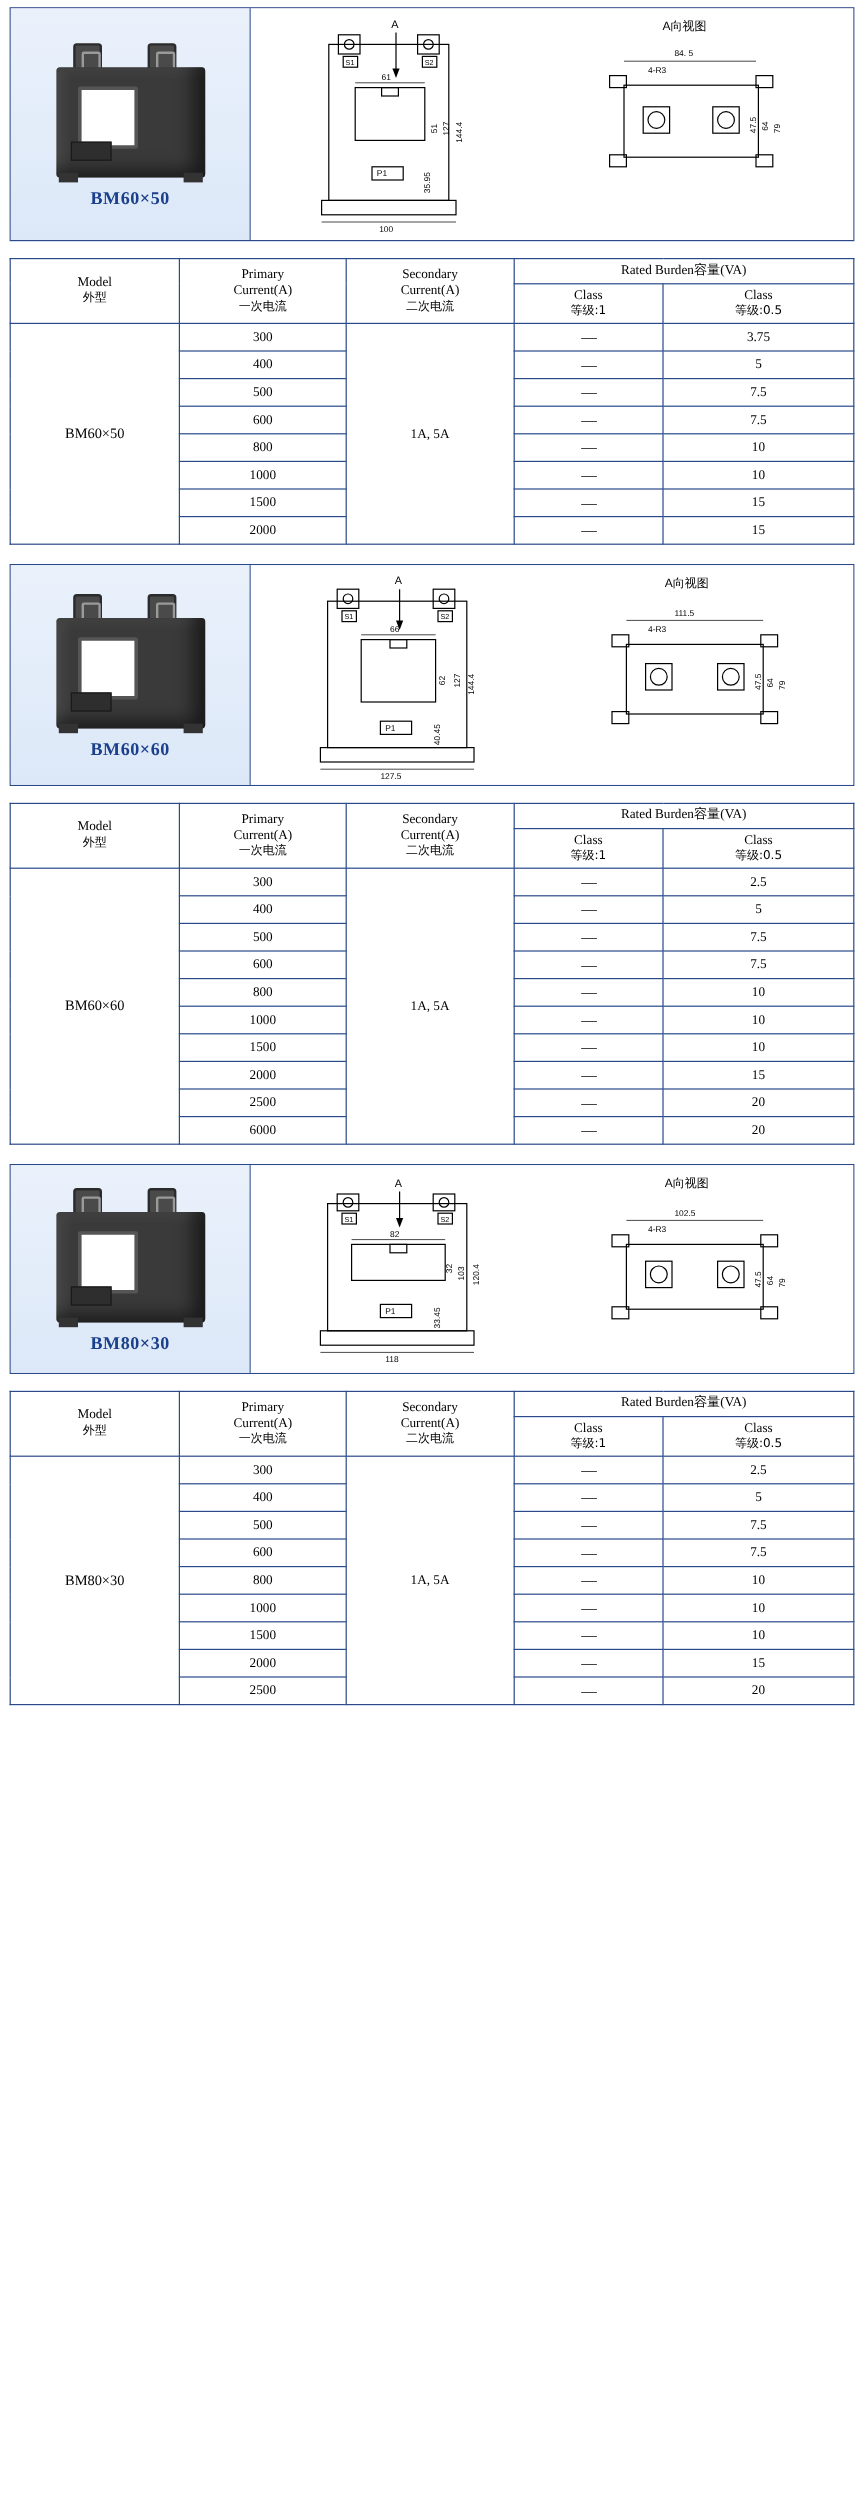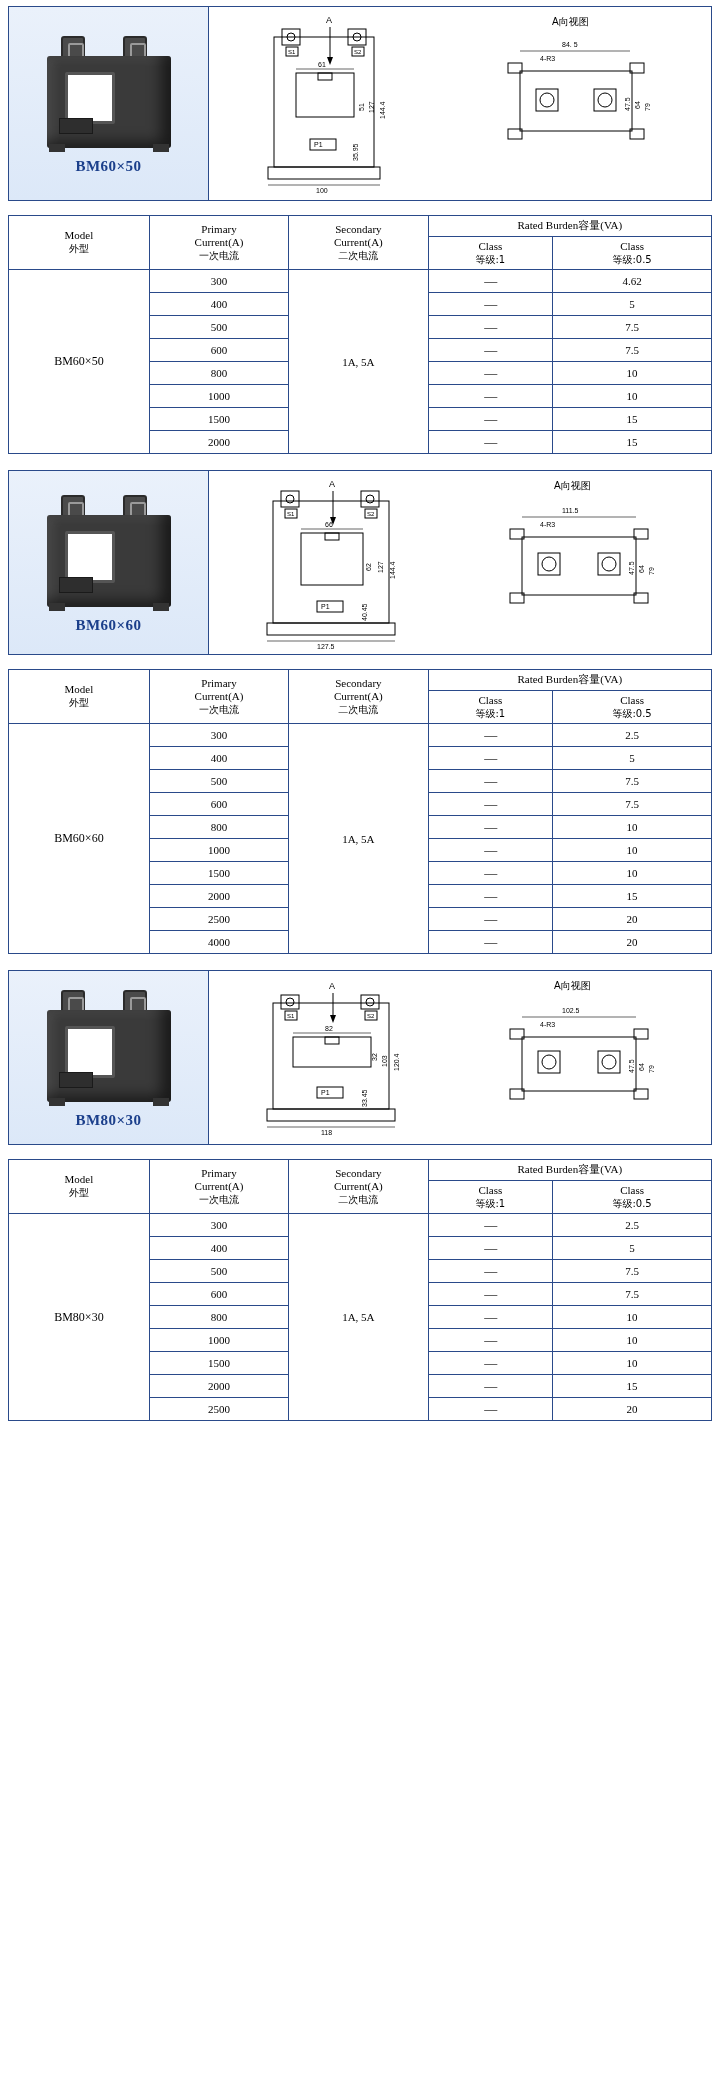--- a/index.html
+++ b/index.html
@@ -217,21 +217,21 @@
       <th>
         <div>Class</div>
             <div class="cn">等级:0.5</div>
       </th>
     </tr>
     <tr>
       <td class="model" rowspan="8">BM60×50</td>
       <td>300</td>
       <td rowspan="8">1A, 5A</td>
       <td class="dash">—</td>
-      <td>4.62</td>
+      <td>3.75</td>
     </tr>
     <tr>
       <td>400</td>
       <td class="dash">—</td>
       <td>5</td>
     </tr>
     <tr>
       <td>500</td>
       <td class="dash">—</td>
       <td>7.5</td>
@@ -396,21 +396,21 @@
       <td>2000</td>
       <td class="dash">—</td>
       <td>15</td>
     </tr>
     <tr>
       <td>2500</td>
       <td class="dash">—</td>
       <td>20</td>
     </tr>
     <tr>
-      <td>4000</td>
+      <td>6000</td>
       <td class="dash">—</td>
       <td>20</td>
     </tr>
   </tbody>
     </table>
 
   <div class="prod-block">
     <div class="photo-pane">
       <div class="ct">
         <div class="term t1"></div>

